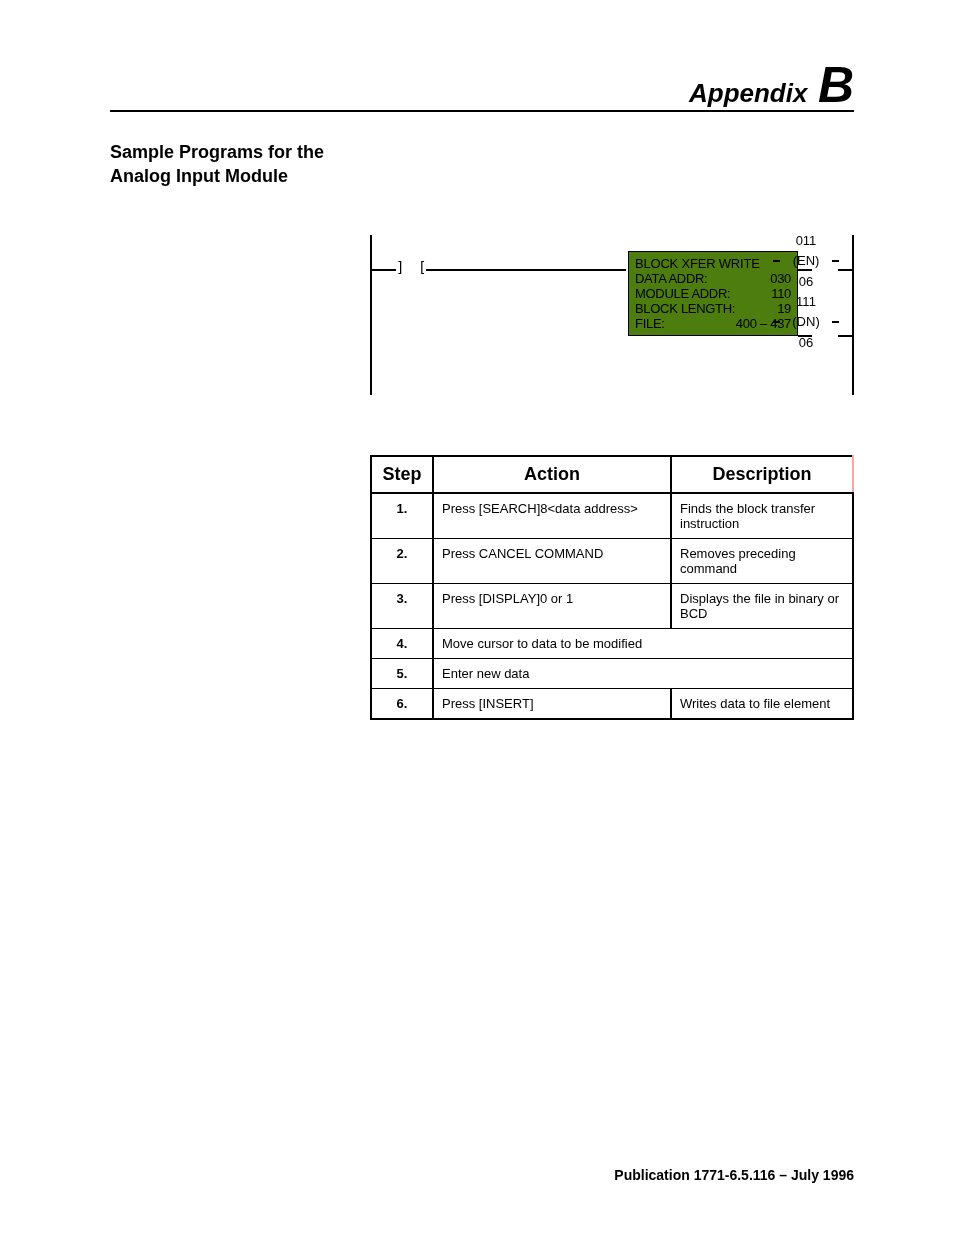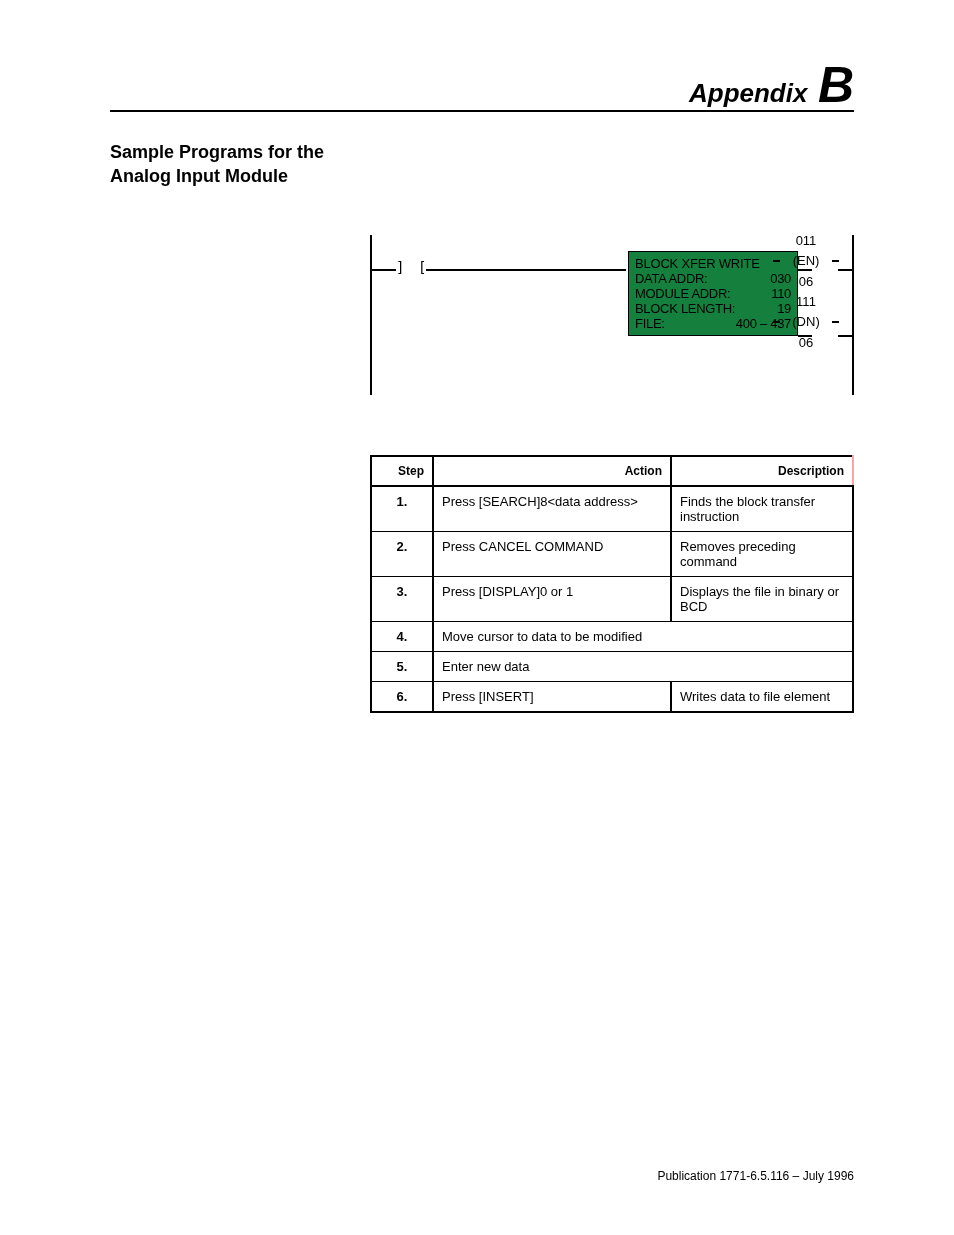--- a/index.html
+++ b/index.html
@@ -96,21 +96,21 @@
   }
   .block {
     position: absolute;
     border: 1.5px solid #000;
     top: 16px;
     width: 170px;
     left: 258px;
     padding: 4px 6px;
     box-sizing: border-box;
     font-size: 13px;
-    background: #15803d;
+    background: #4d7c0f;
   }
   .block .title {
     font-size: 13px;
     letter-spacing: -0.2px;
   }
   .block .row {
     display: flex;
     justify-content: space-between;
     font-size: 13px;
     letter-spacing: -0.3px;
@@ -148,22 +148,22 @@
   }
 
   
   table.steps {
     width: 100%;
     border-collapse: collapse;
     font-size: 13px;
   }
   table.steps th {
     font-weight: bold;
-    font-size: 12px;
-    text-align: right;
+    font-size: 18px;
+    text-align: center;
     padding: 7px 8px;
     border-top: 2px solid #000;
     border-bottom: 2px solid #000;
     border-left: 2px solid #000;
   }
   table.steps th:last-child { border-right: 2px solid #fca5a5; }
   table.steps td {
     border-left: 2px solid #000;
     border-bottom: 1px solid #000;
     padding: 7px 8px;
@@ -172,22 +172,23 @@
   }
   table.steps td:last-child { border-right: 2px solid #000; }
   table.steps tr:last-child td { border-bottom: 2px solid #000; }
   table.steps td.step { text-align: center; font-weight: bold; width: 44px; }
   table.steps td.action { width: 220px; }
 
   .footer {
     position: absolute;
     bottom: 52px;
     right: 100px;
-    font-size: 12px;
-    font-family: Helvetica, Arial, sans-serif;
+    font-size: 14px;
+    font-family: Helvetica, Arial, sans-serif;
+    font-weight: bold;
   }
 </style>
 </head>
 <body>
 
 <div class="page">
 
   <div class="appendix-head">
     <span class="appendix-label">Appendix</span>
     <span class="appendix-letter">B</span>

